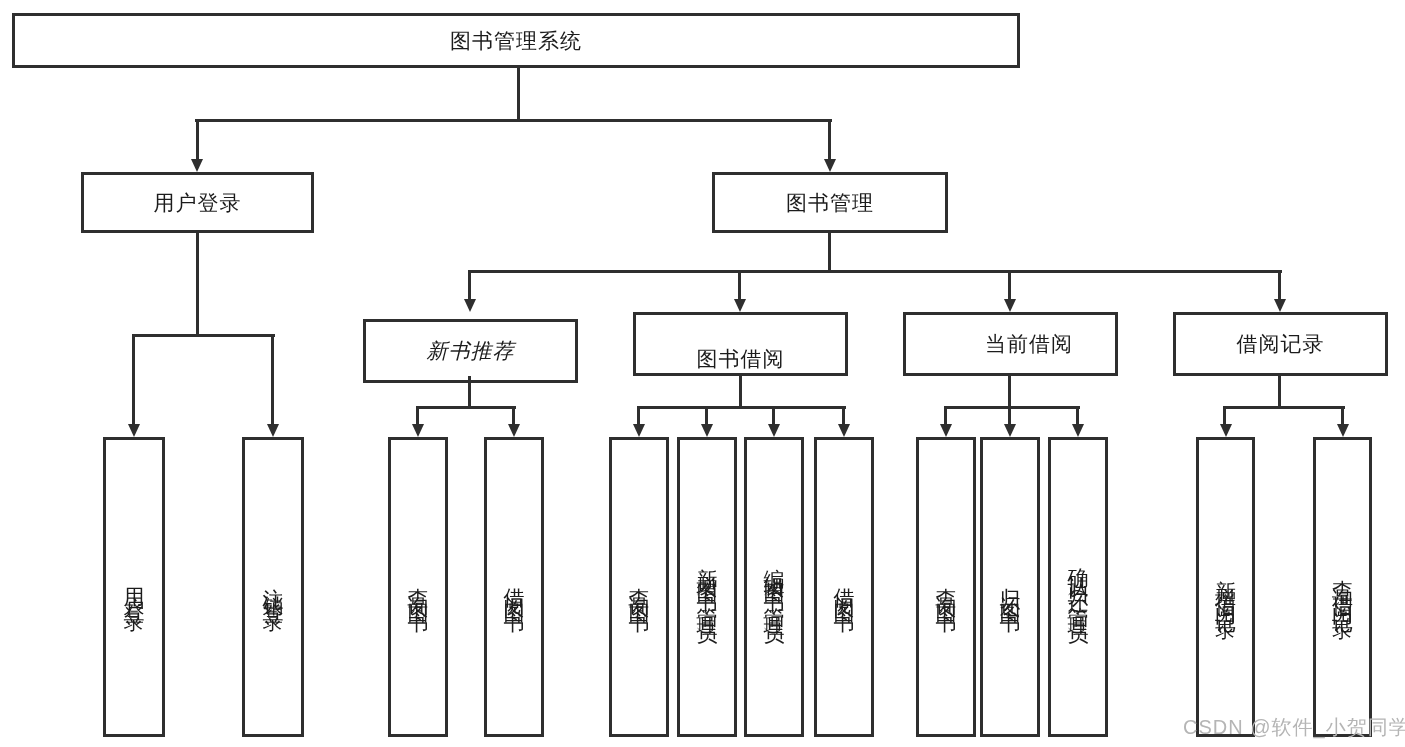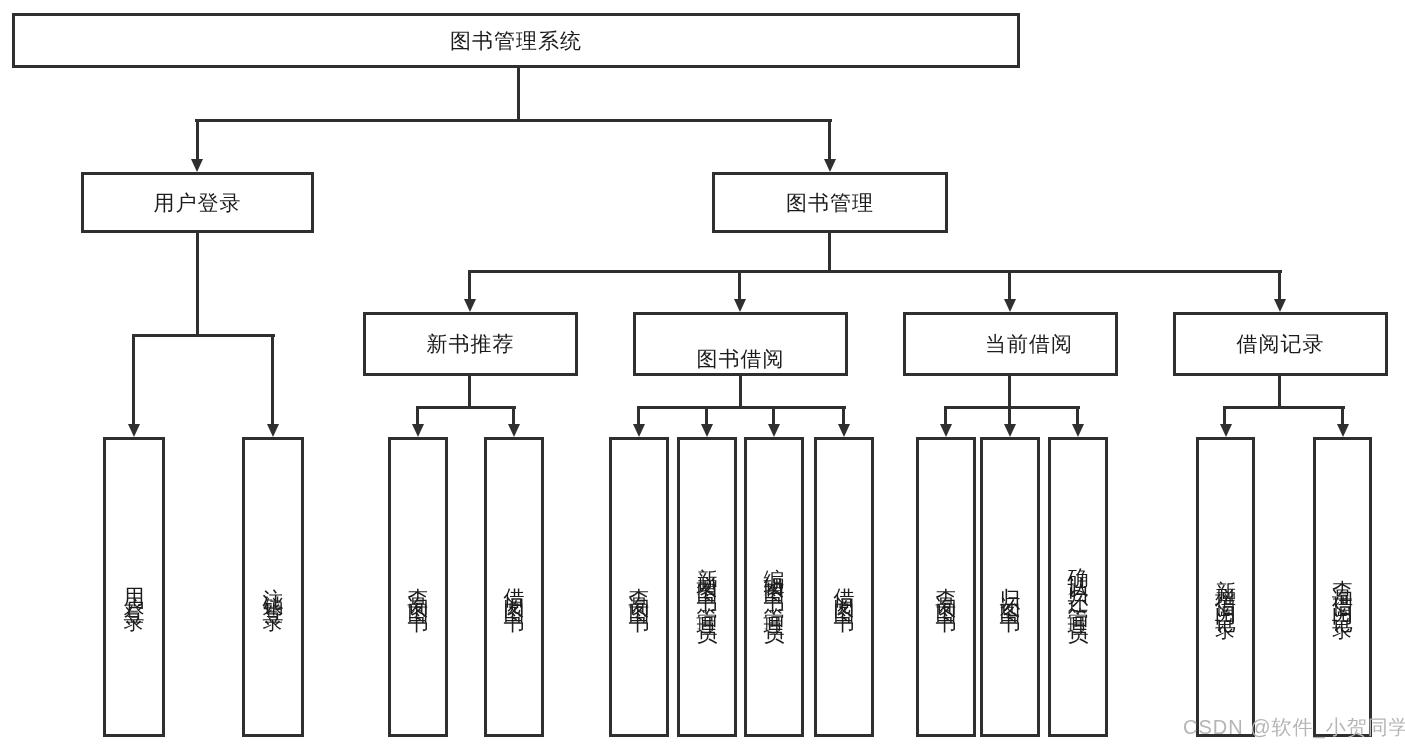--- a/index.html
+++ b/index.html
@@ -81,21 +81,21 @@
   <div class="lh" style="left:468px;top:270px;width:814px;"></div>
   <div class="lv" style="left:468px;top:273px;height:27px;"></div>
   <div class="ar" style="left:464px;top:299px;"></div>
   <div class="lv" style="left:738px;top:273px;height:27px;"></div>
   <div class="ar" style="left:734px;top:299px;"></div>
   <div class="lv" style="left:1008px;top:273px;height:27px;"></div>
   <div class="ar" style="left:1004px;top:299px;"></div>
   <div class="lv" style="left:1278px;top:273px;height:27px;"></div>
   <div class="ar" style="left:1274px;top:299px;"></div>
 
-  <div class="box" style="left:363px;top:312px;width:215px;height:64px;">
+  <div class="box" style="left:363px;top:319px;width:215px;height:64px;font-style:italic;">
     <span class="hlabel">新书推荐</span>
   </div>
   <div class="box" style="left:633px;top:312px;width:215px;height:64px;align-items:flex-end;">
     <span class="hlabel">图书借阅</span>
   </div>
   <div class="box" style="left:903px;top:312px;width:215px;height:64px;padding-left:37px;">
     <span class="hlabel">当前借阅</span>
   </div>
   <div class="box" style="left:1173px;top:312px;width:215px;height:64px;">
     <span class="hlabel">借阅记录</span>

